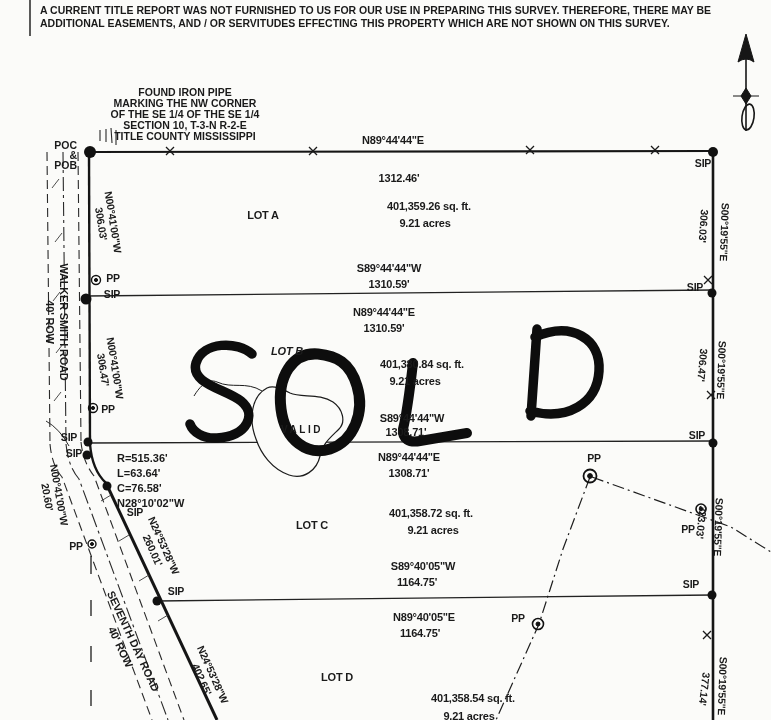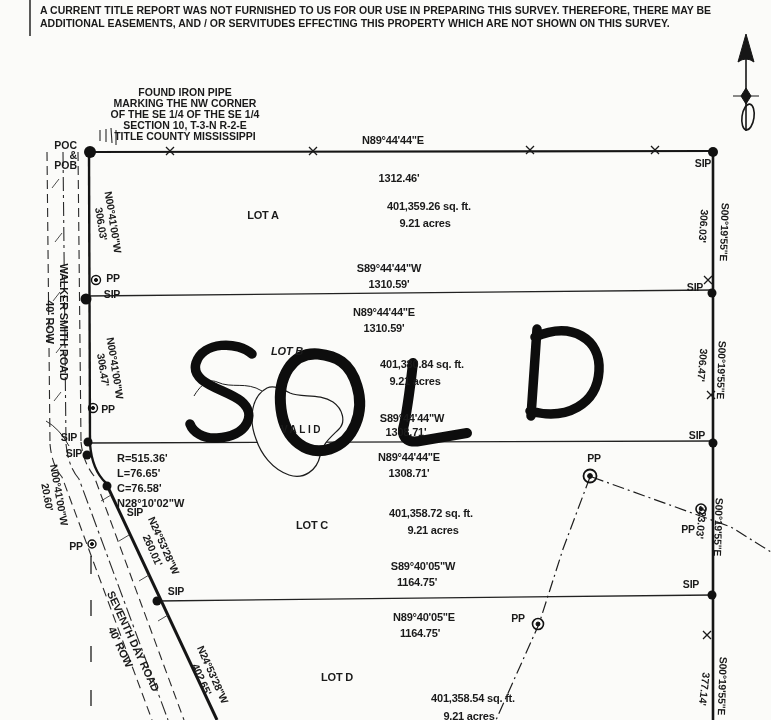--- a/index.html
+++ b/index.html
@@ -212,21 +212,21 @@
     <div>N24°53'28"W</div>
     <div>260.01'</div>
   </div>
   <div class="rot2" style="left:207px;top:677px;transform:translate(-50%,-50%) rotate(66deg);">
     <div>N24°53'28"W</div>
     <div>402.65'</div>
   </div>
 
   <div class="blk" style="left:117px;top:451px;font-size:11px;line-height:15px;">
     <div>R=515.36'</div>
-    <div>L=76.65'</div>
+    <div>L=63.64'</div>
     <div>C=76.58'</div>
     <div>N28°10'02"W</div>
   </div>
 
   <div class="lbl sm" style="left:703px;top:163px;">SIP</div>
   <div class="lbl sm" style="left:695px;top:287px;">SIP</div>
   <div class="lbl sm" style="left:697px;top:435px;">SIP</div>
   <div class="lbl sm" style="left:691px;top:584px;">SIP</div>
   <div class="lbl sm" style="left:112px;top:294px;">SIP</div>
   <div class="lbl sm" style="left:69px;top:437px;">SIP</div>

